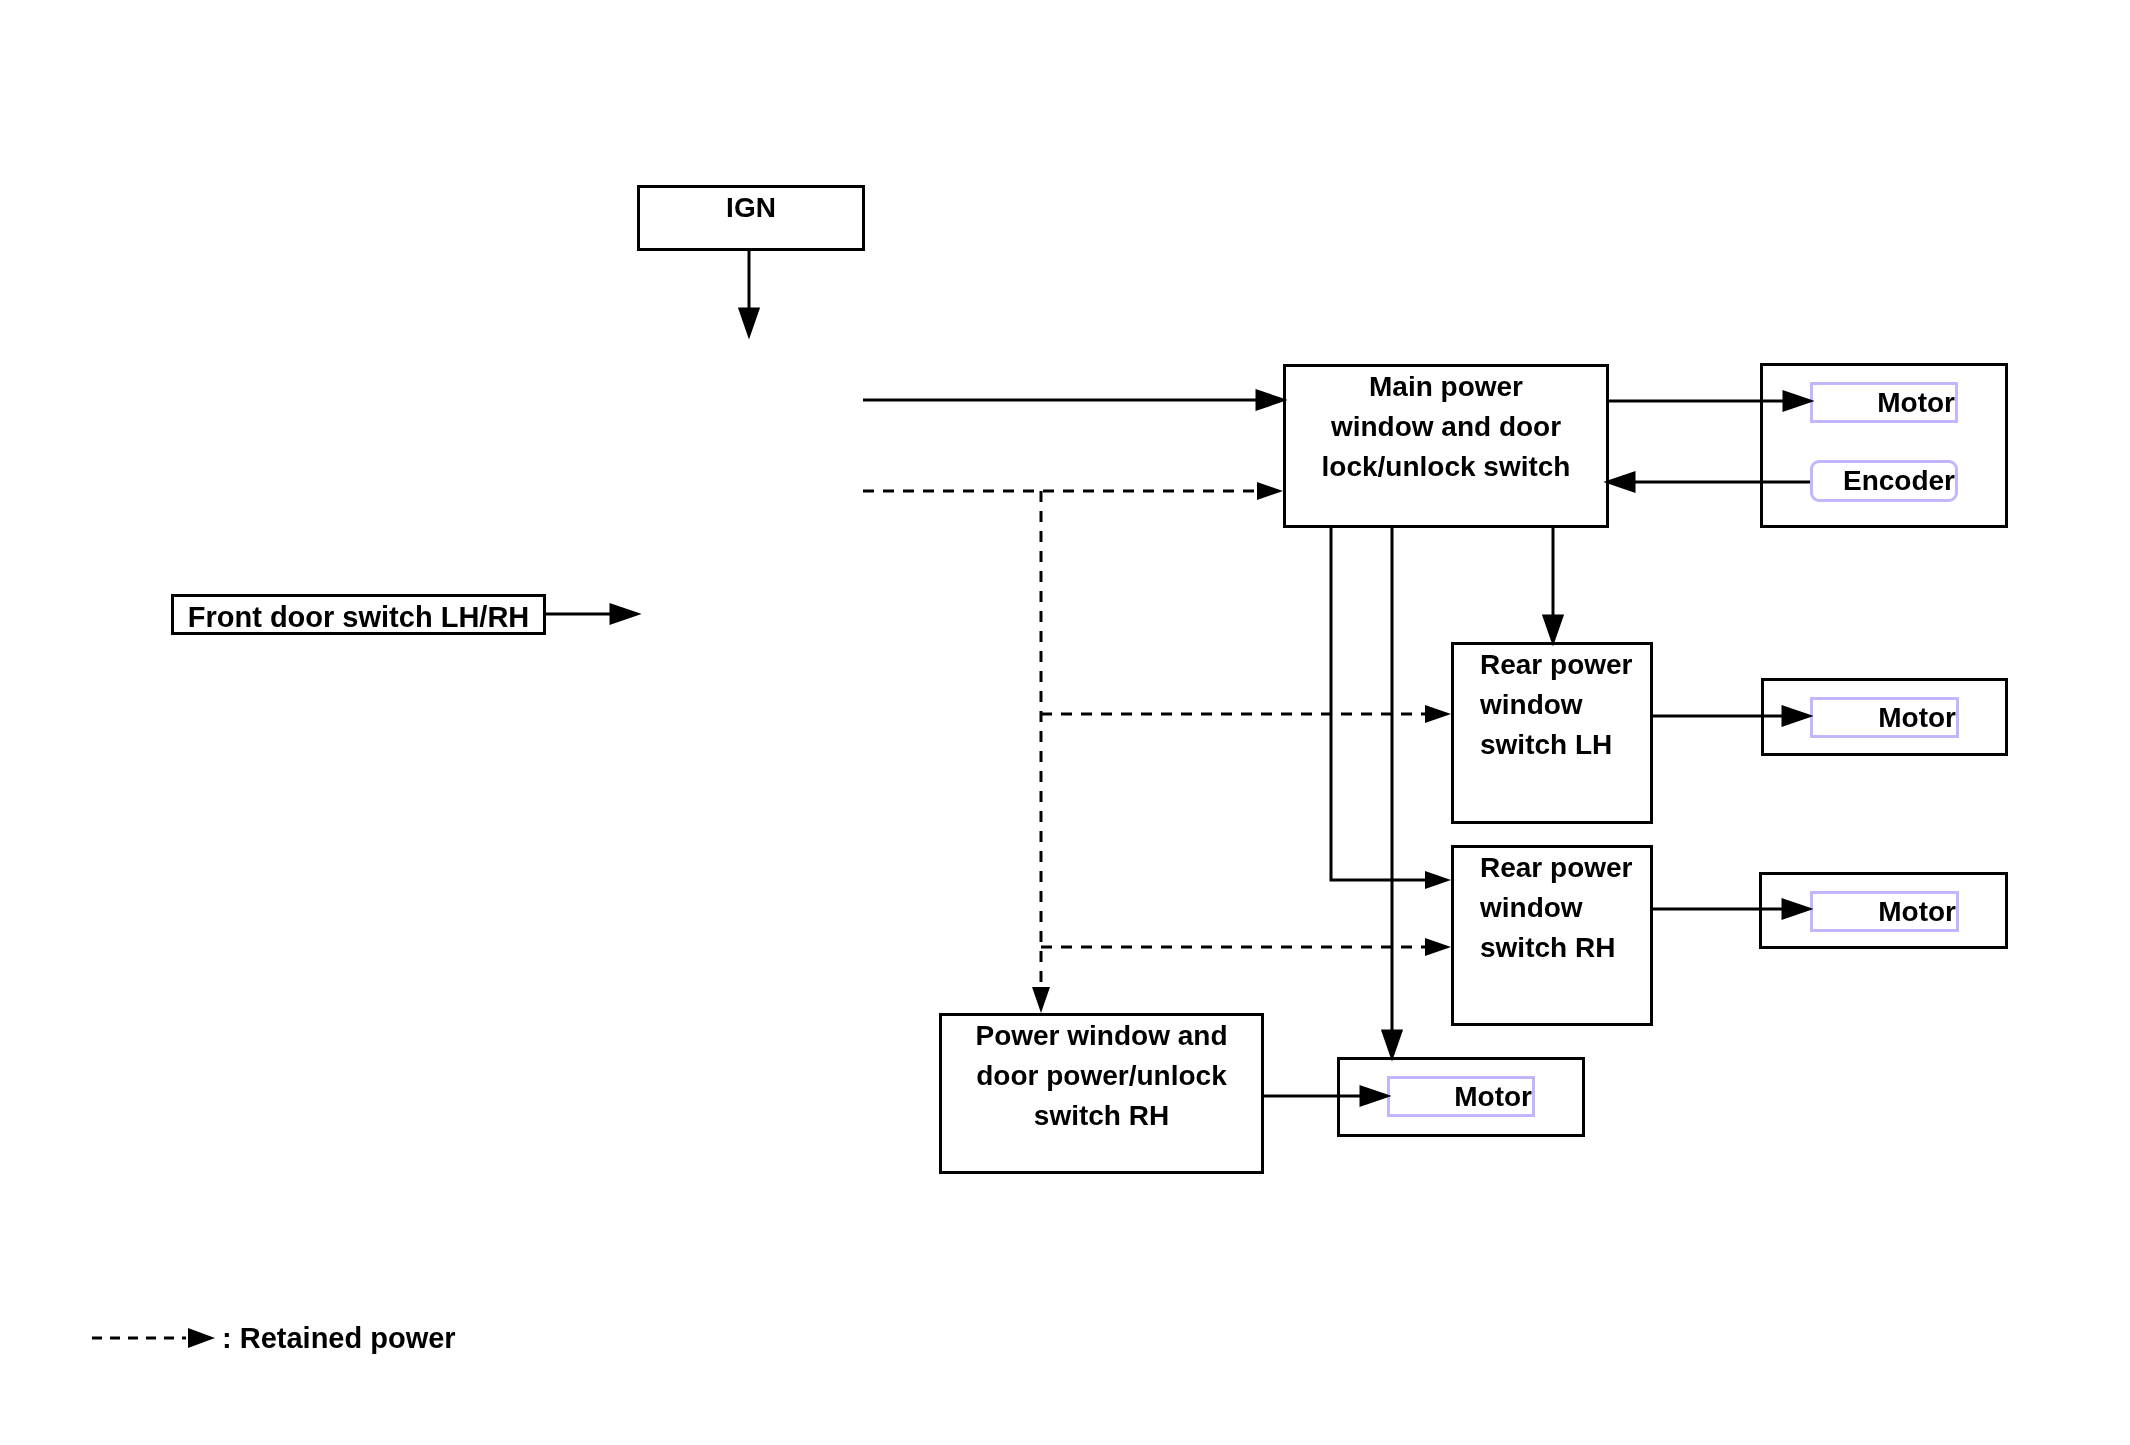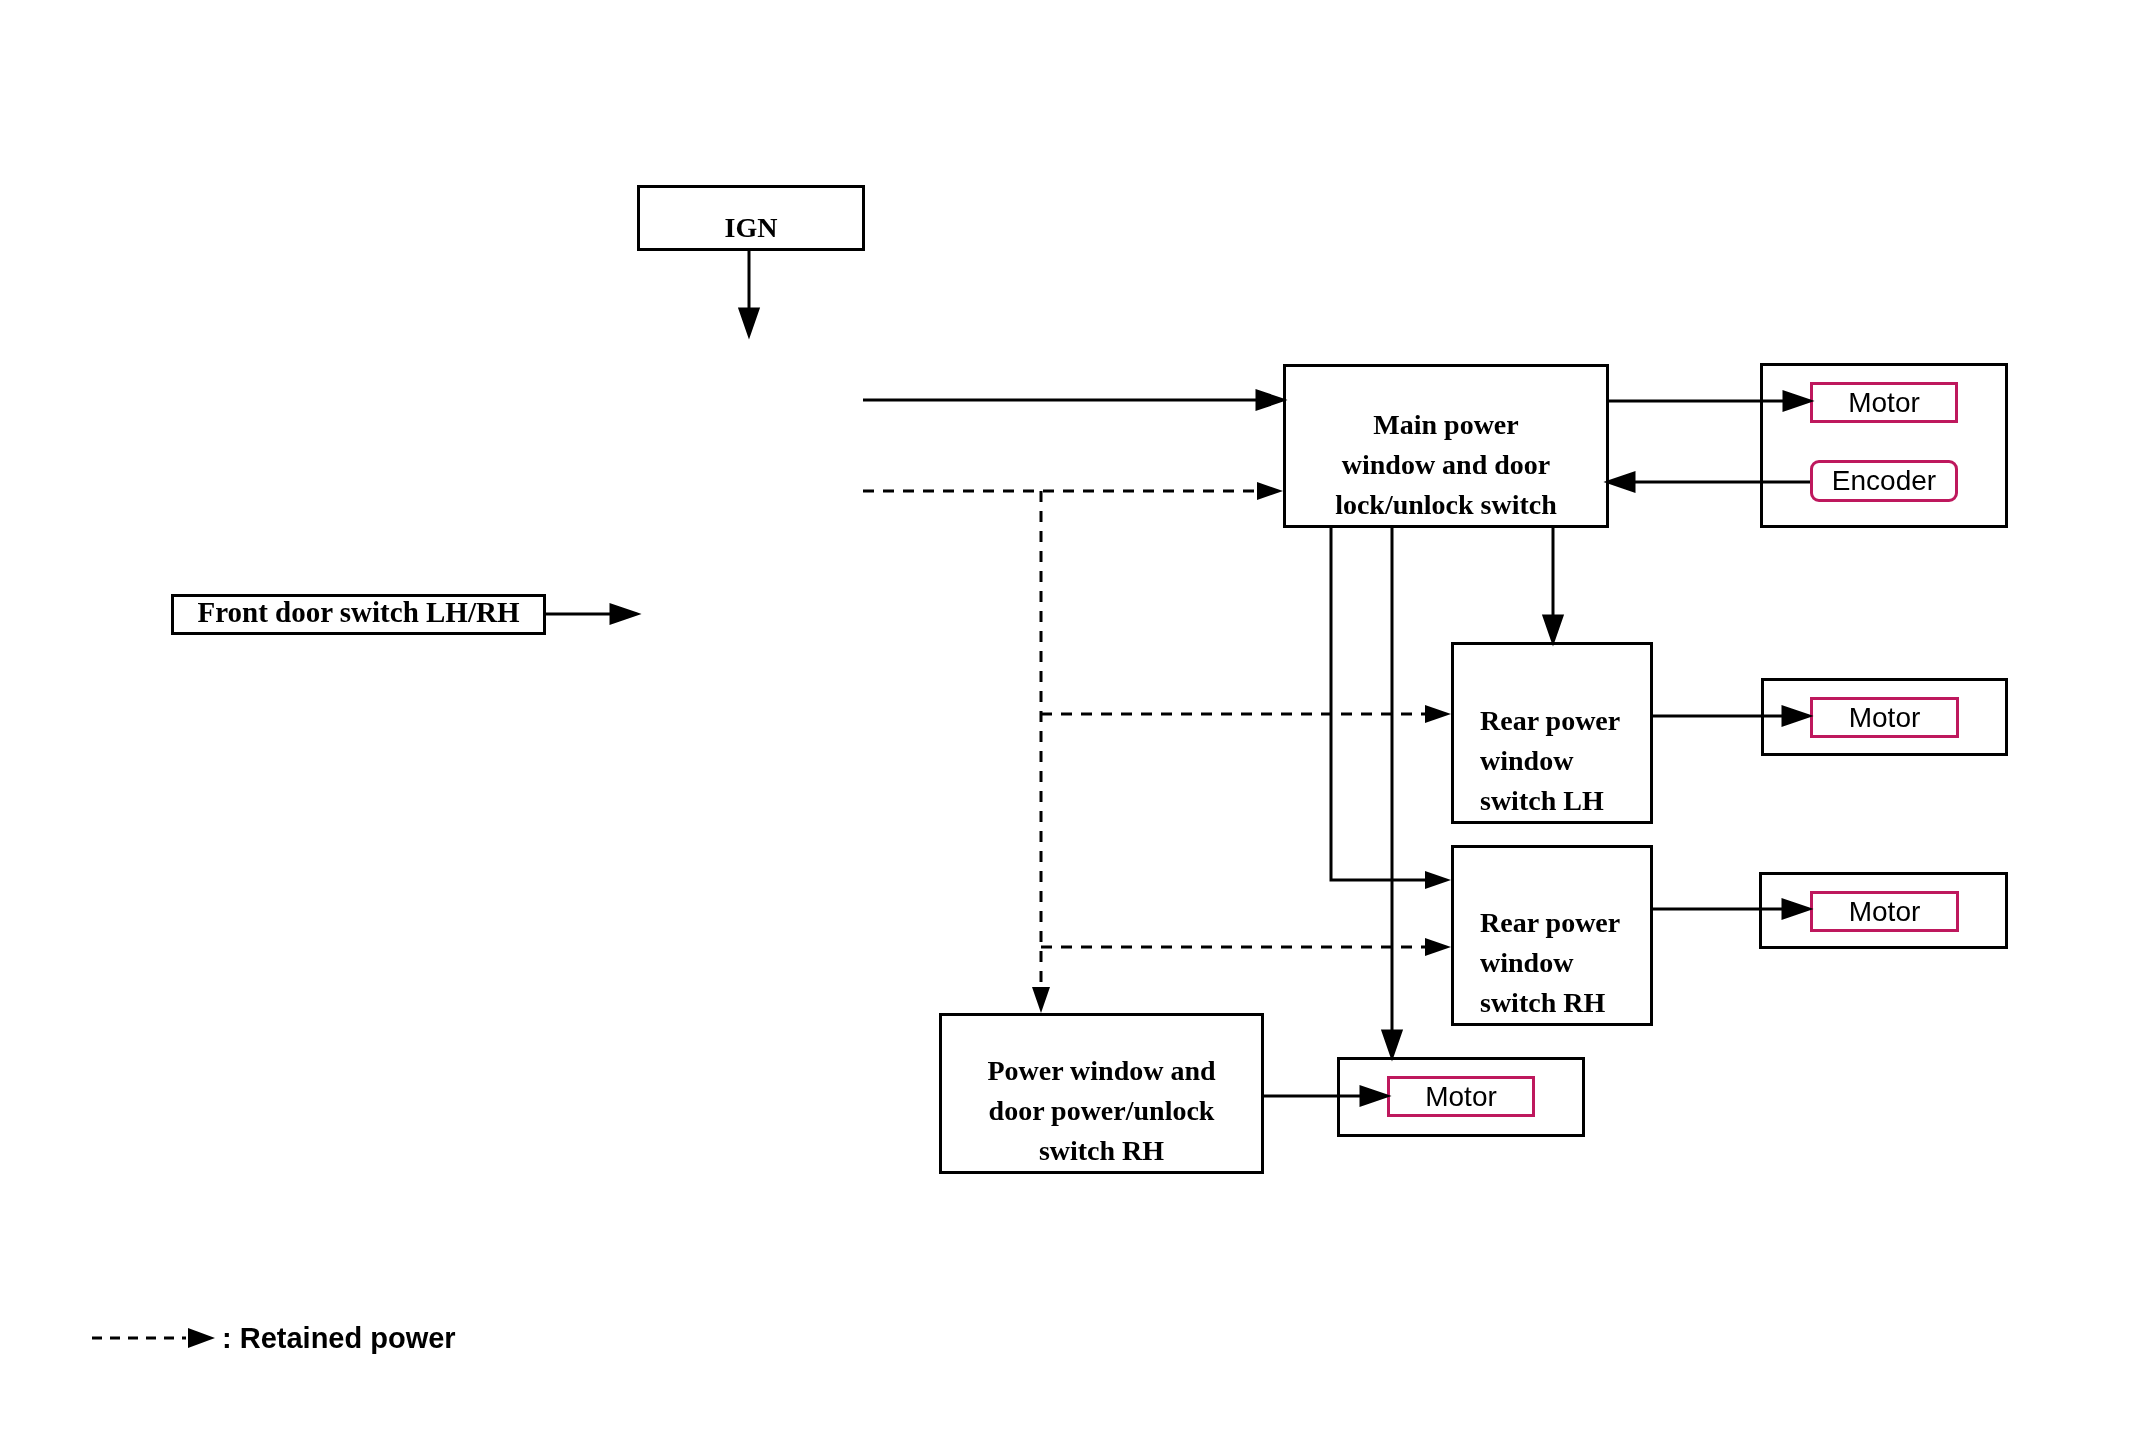--- a/index.html
+++ b/index.html
@@ -26,49 +26,48 @@
     z-index: 5;
   }
   .node {
     position: absolute;
     box-sizing: border-box;
     border: 3px solid #000000;
     background: #ffffff;
     display: flex;
     flex-direction: column;
     align-items: center;
-    justify-content: flex-end;
+    justify-content: flex-start;
     text-align: center;
     font-weight: 700;
     font-size: 28px;
     line-height: 40px;
     z-index: 2;
-    font-family: Liberation Serif, serif;
   }
   .node.left-align {
     align-items: flex-start;
     text-align: left;
     padding-left: 26px;
   }
   .assembly {
     position: absolute;
     box-sizing: border-box;
     border: 3px solid #000000;
     background: #ffffff;
     z-index: 1;
   }
   .inner-box {
     position: absolute;
     box-sizing: border-box;
-    border: 3px solid #be185d;
+    border: 3px solid #c4b5fd;
     background: #ffffff;
     display: flex;
     align-items: center;
-    justify-content: center;
-    font-weight: 400;
+    justify-content: flex-end;
+    font-weight: 700;
     font-size: 28px;
     z-index: 2;
   }
   .node span, .inner-box span { display: block; }
   .legend {
     position: absolute;
     left: 0;
     top: 1310px;
     height: 56px;
     width: 600px;

